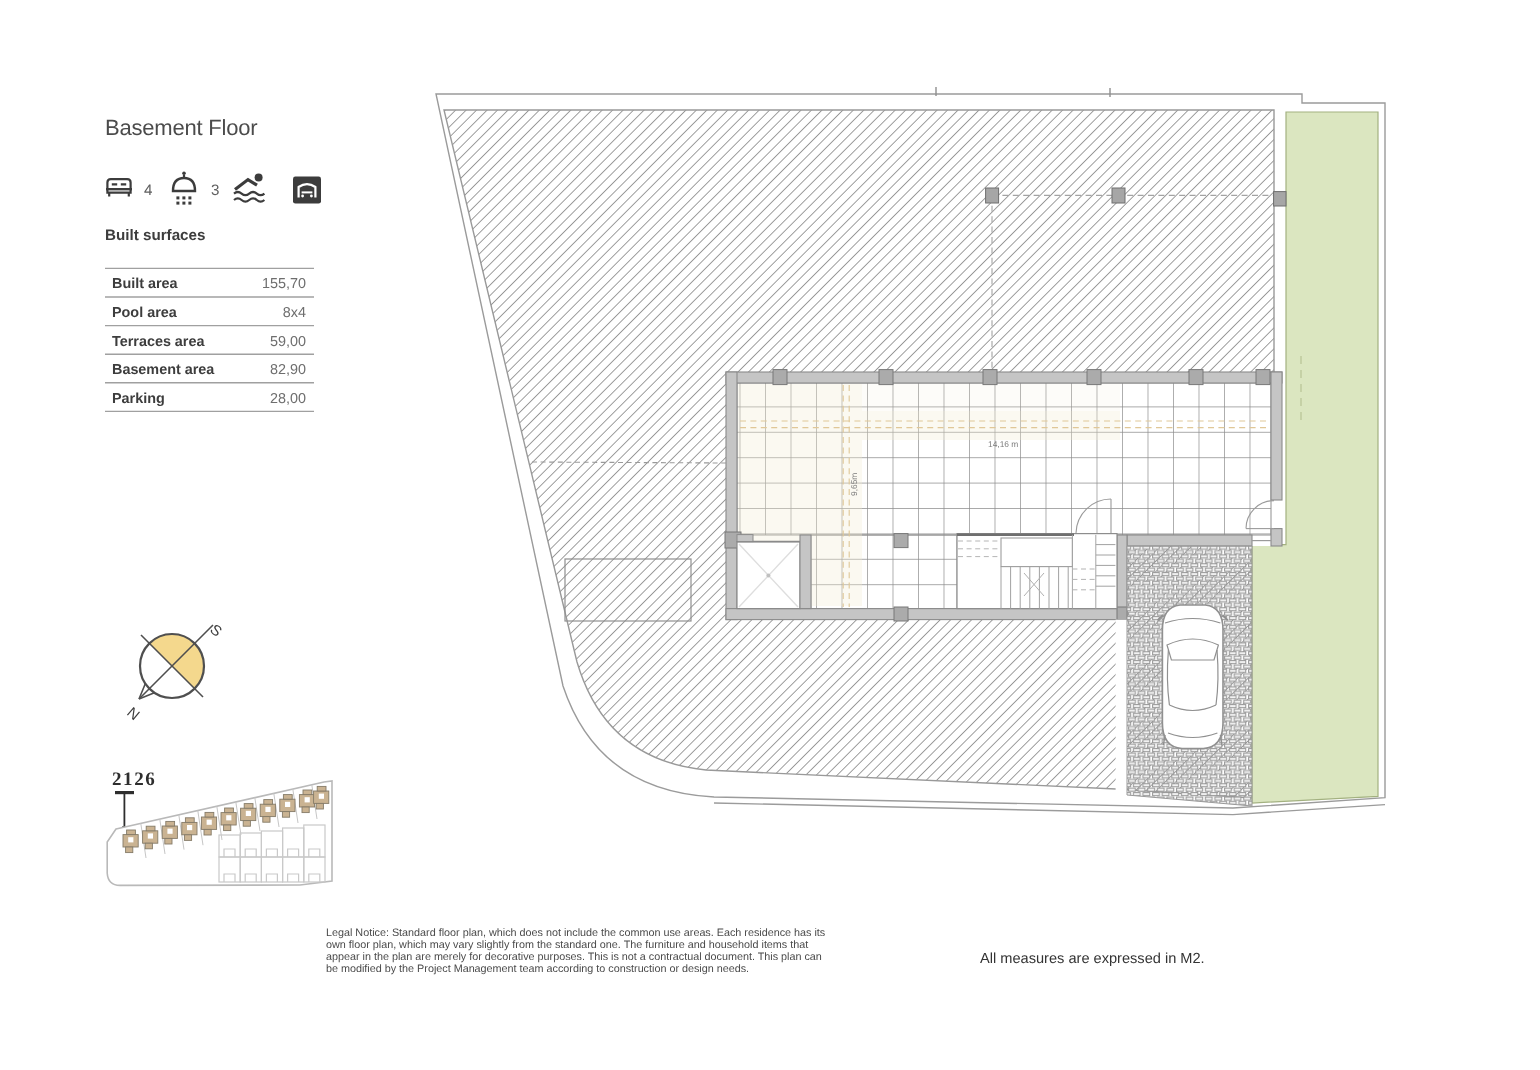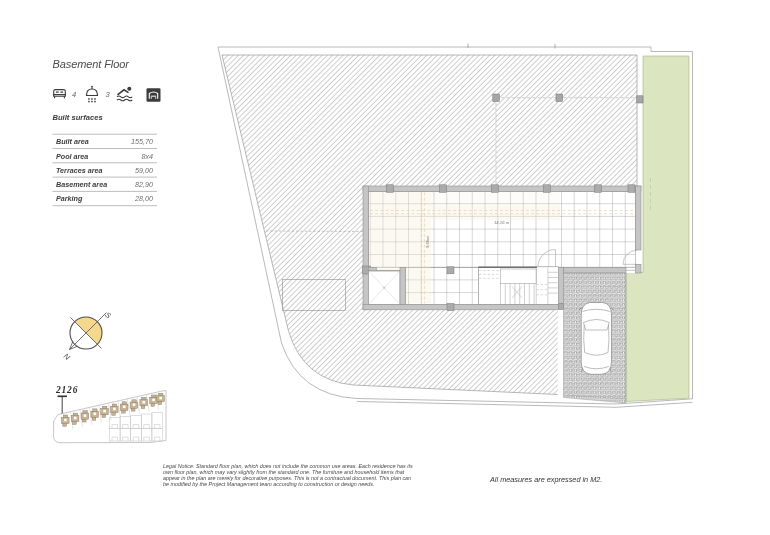--- a/index.html
+++ b/index.html
@@ -1,17 +1,17 @@
 <!DOCTYPE html>
 <html><head>
 <meta charset="utf-8">
 <style>
   html,body{margin:0;padding:0;background:#fff;}
   #page{position:relative;width:770px;height:535px;background:#fff;overflow:hidden;
-        font-family:"Liberation Sans", sans-serif;font-style:italic;}
+        font-family:"Liberation Sans", sans-serif;}
   svg{position:absolute;left:0;top:0;}
 </style>
 </head>
 <body>
 <div id="page">
 <svg width="770" height="535" viewBox="0 0 770 535">
 <defs>
   <pattern id="hatch" width="3.7" height="3.7" patternUnits="userSpaceOnUse" patternTransform="rotate(45)">
     <line x1="0" y1="0" x2="0" y2="3.7" stroke="#949494" stroke-width="0.9"></line>
   </pattern>

